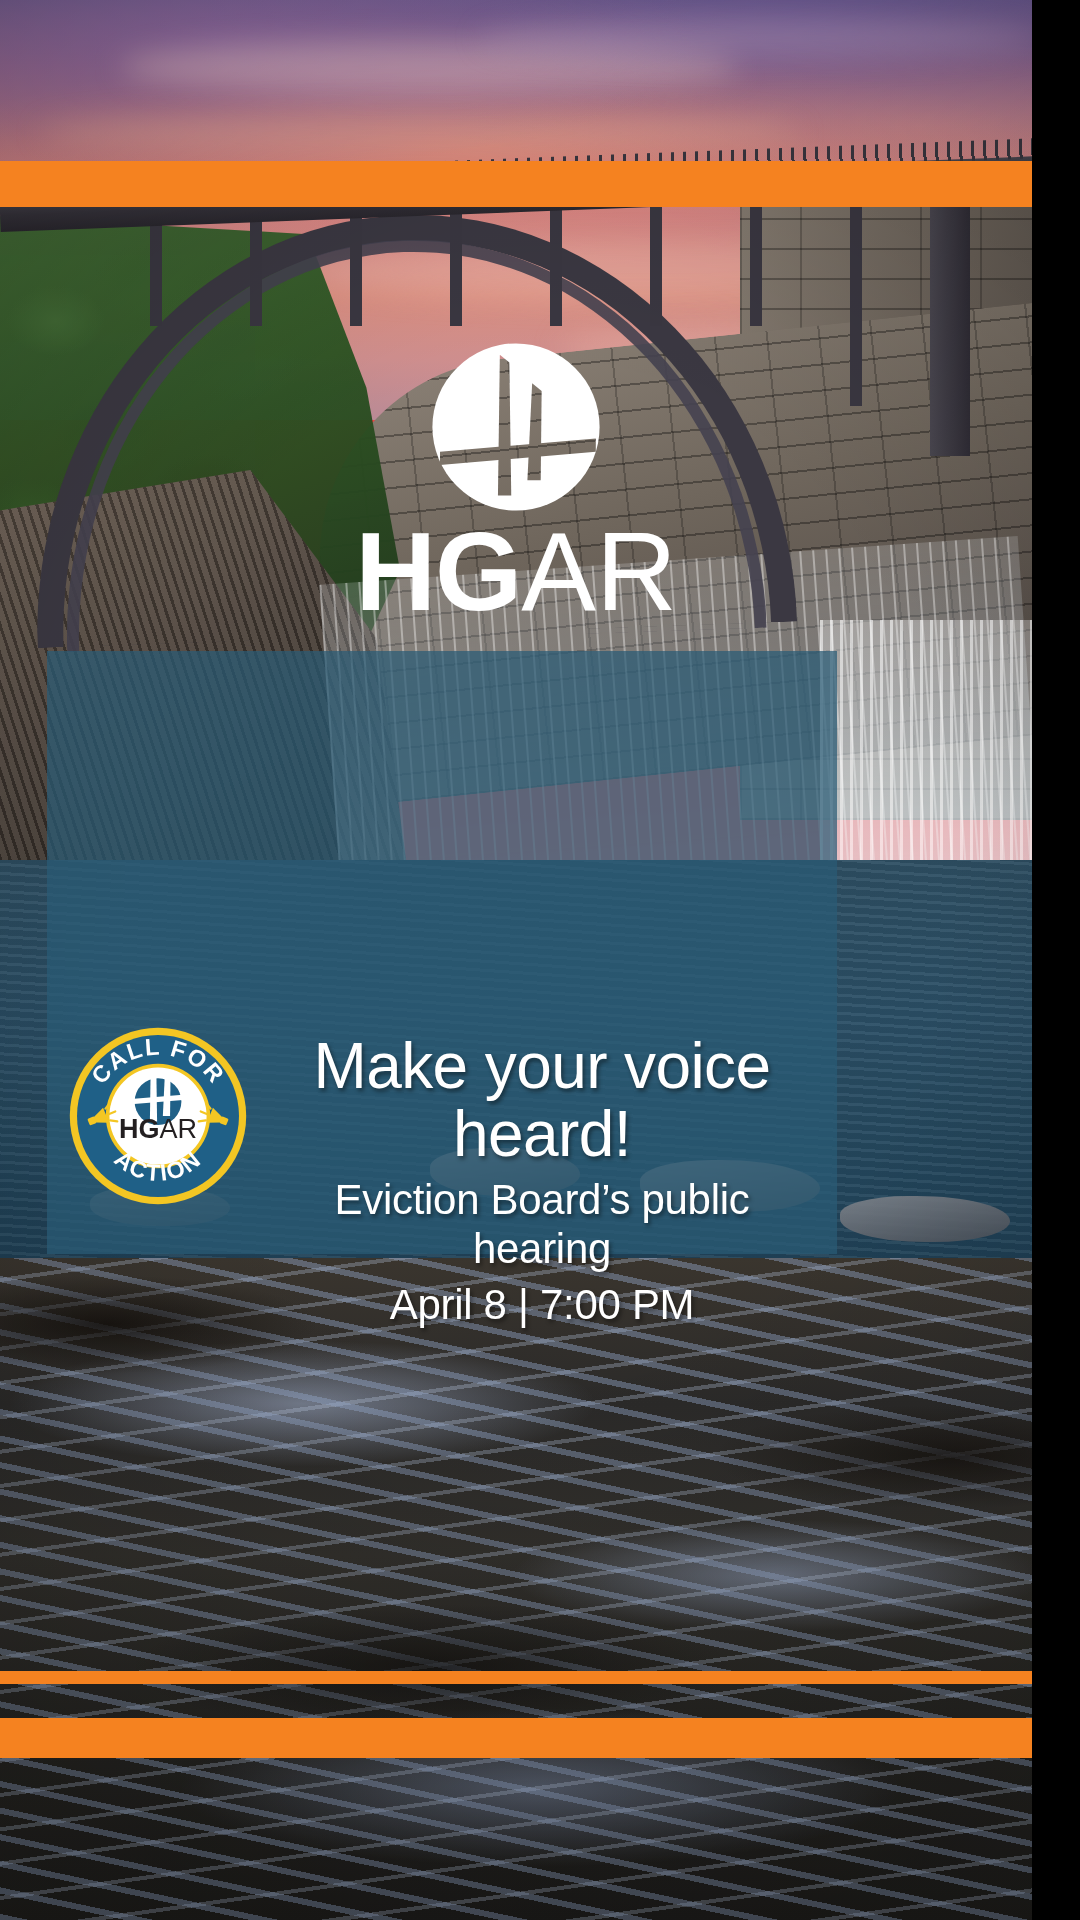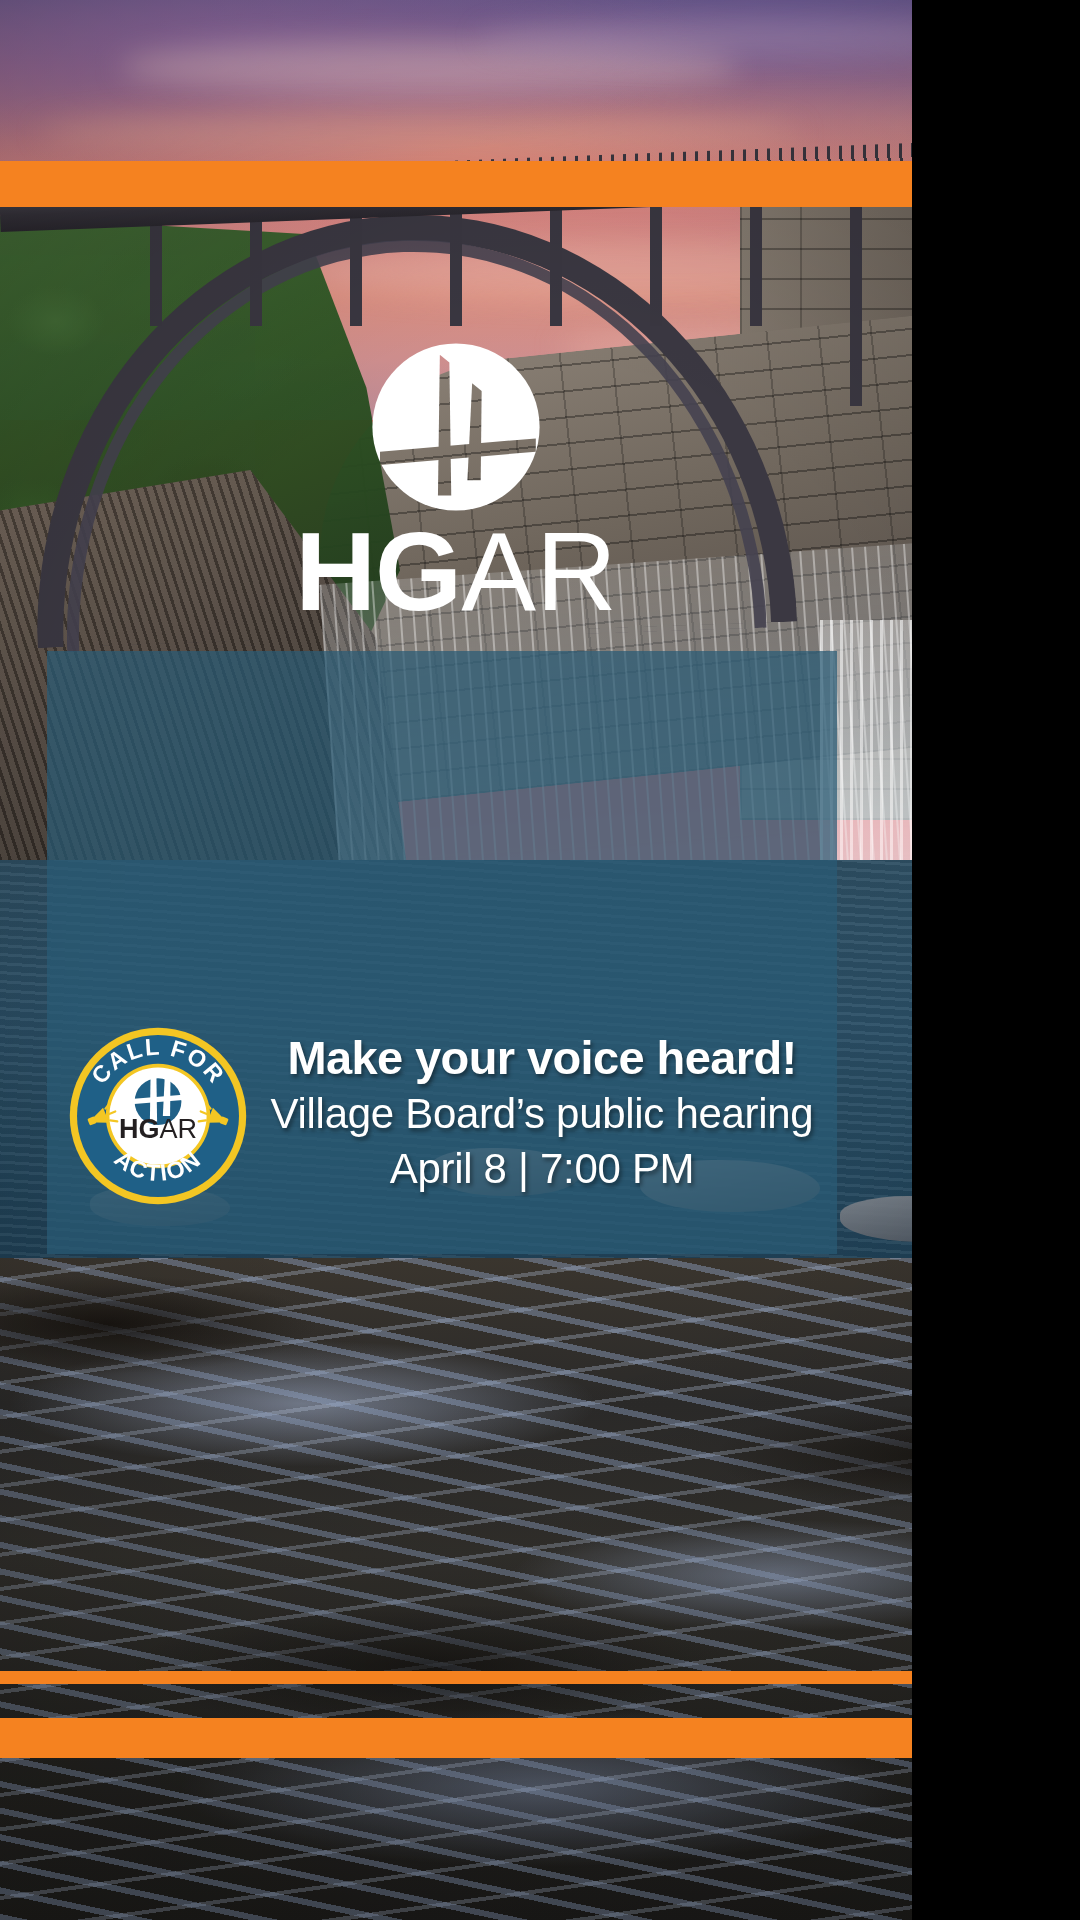--- a/index.html
+++ b/index.html
@@ -1,21 +1,21 @@
 <!DOCTYPE html>
 <html><head>
 <meta charset="utf-8">
 <style>
   * { margin:0; padding:0; box-sizing:border-box; }
   html,body { width:1080px; height:1920px; background:#000; }
   body { font-family:"Liberation Sans", sans-serif; overflow:hidden; }
 
   #poster{
     position:relative;
-    width:912px; height:1920px;
+    width:1032px; height:1920px;
     overflow:hidden;
     background:#ef4444;
   }
 
   
   .photo{ position:absolute; left:0; top:0; width:1080px; height:1920px; }
 
   
   .sky{
     position:absolute; left:0; top:0; width:1080px; height:420px;
@@ -205,21 +205,21 @@
     position:absolute; left:68px; top:1026px; width:180px; height:180px;
   }
 
   
   #cta-block{
     position:absolute; left:262px; top:1033px; width:560px;
     text-align:center; color:#fff;
     text-shadow:2px 3px 4px rgba(0,0,0,.45);
   }
   #cta-head{
-    font-weight:700; font-size:47px; line-height:1.06;
+    font-weight:400; font-size:64px; line-height:1.06;
     letter-spacing:-.6px;
   }
   .cta-line{
     font-weight:400; font-size:42px; line-height:1.18; margin-top:6px;
     letter-spacing:-.3px;
   }
 </style>
 </head>
 <body>
 
@@ -336,20 +336,20 @@
     </g>
     <g transform="translate(174,96) rotate(22) scale(-1,1)">
       <path d="M0 6 L14 0 L14 18 L0 12 Z" fill="#F3C623"></path>
       <rect x="-7" y="5" width="8" height="8" rx="1.5" fill="#F3C623"></rect>
       <path d="M16 2 L23 -2 M17 9 L25 9 M16 16 L23 20" stroke="#F3C623" stroke-width="2.4" stroke-linecap="round"></path>
     </g>
   </svg>
 
   <div id="cta-block">
     <div id="cta-head">Make your voice heard!</div>
-    <div class="cta-line">Village Board’s public hearing</div>
+    <div class="cta-line">Eviction Board’s public hearing</div>
     <div class="cta-line">April 8 | 7:00 PM</div>
   </div>
 
   <div class="bar" id="bar-bot-thin" style="background: rgb(245, 130, 32);"></div>
   <div class="bar" id="bar-bot" style="background: rgb(245, 130, 32);"></div>
 
 </div>
 
 </body></html>

